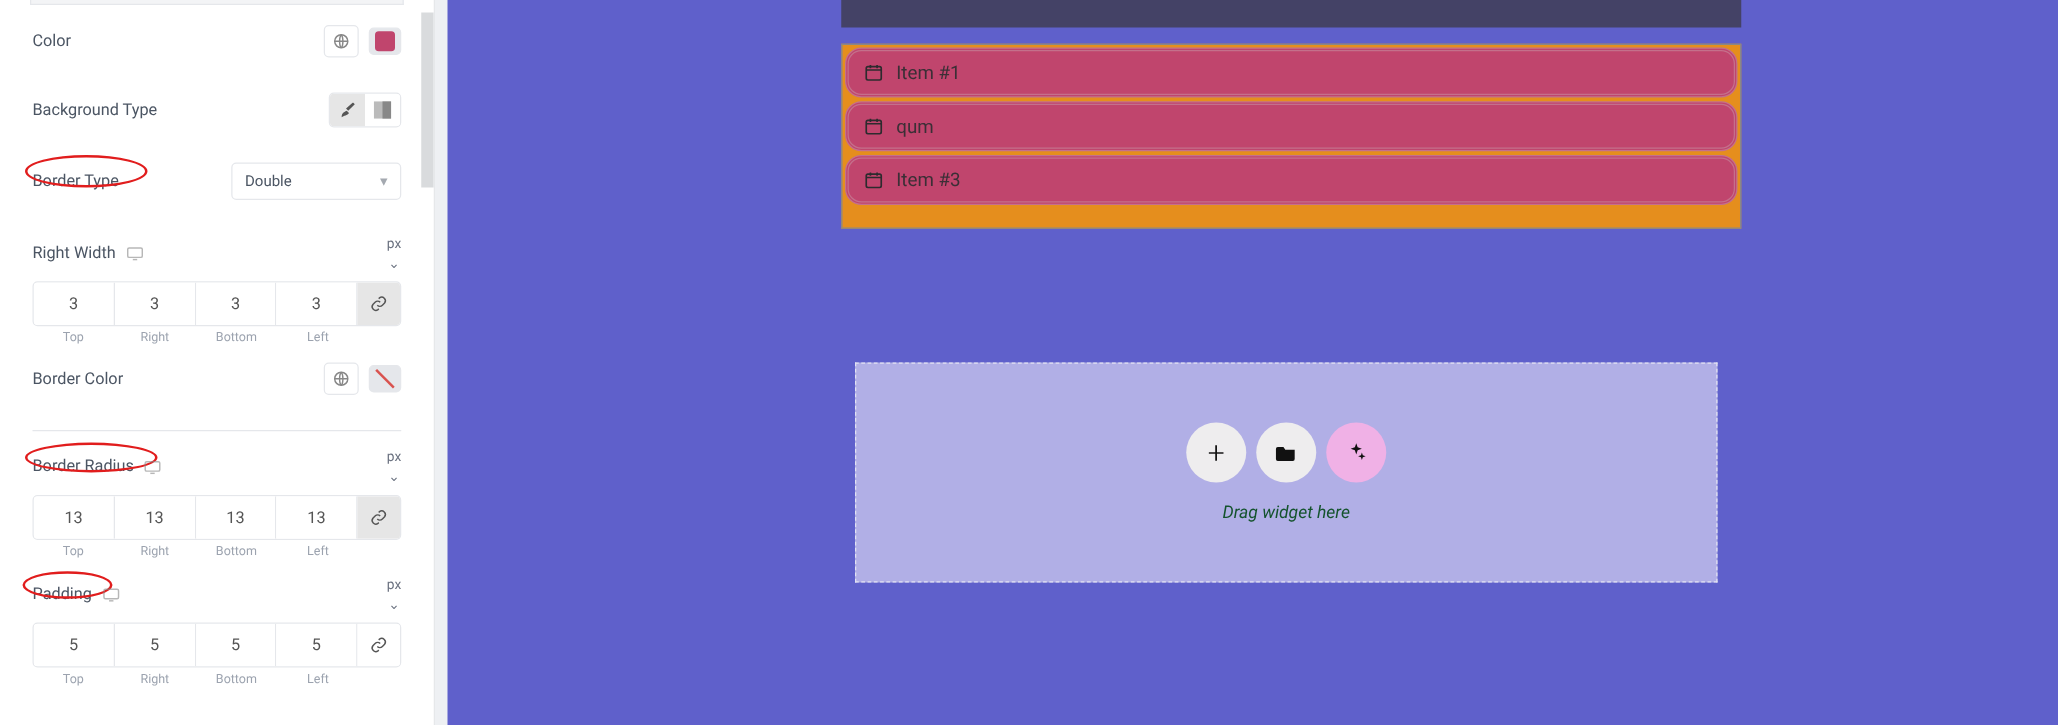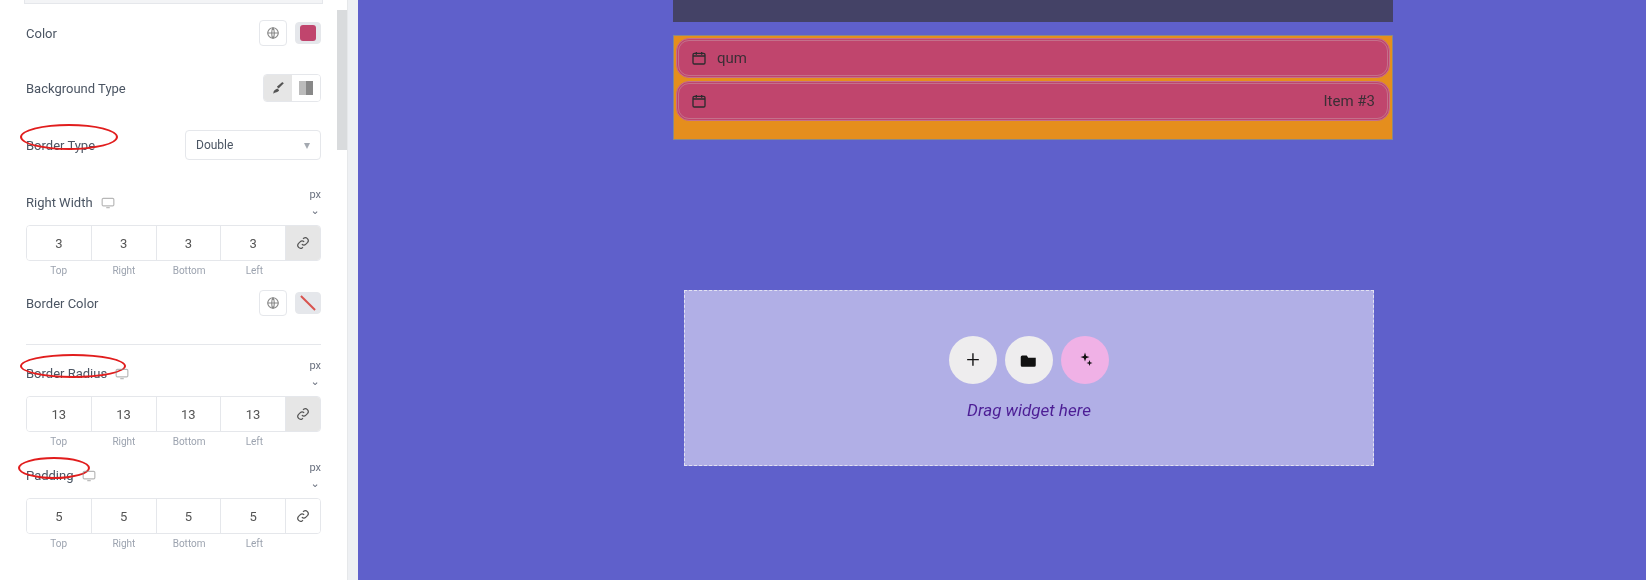--- a/index.html
+++ b/index.html
@@ -221,21 +221,21 @@
     border: 3px double #c4708b;
     border-radius: 13px;
     padding: 8px 12px;
     display: flex;
     align-items: center;
     gap: 10px;
     color: #3b2f36;
     font-size: 15px;
     margin-bottom: 3px;
   }
-  .list-item:last-child { margin-bottom: 16px; justify-content: space-between; }
+  .list-item:last-child { margin-bottom: 16px; }
   .drop-zone {
     position: absolute;
     left: 336px;
     top: 290px;
     width: 690px;
     height: 176px;
     background: #b1afe6;
     border: 1px dashed #e2e2f2;
     display: flex;
     flex-direction: column;
@@ -253,23 +253,23 @@
     border-radius: 50%;
     background: #eeedee;
     display: flex;
     align-items: center;
     justify-content: center;
     font-size: 20px;
     color: #111;
   }
   .circle-btn.pink { background: #f0b1e6; }
   .drop-text {
-    font-size: 17px;
+    font-size: 14px;
     font-style: italic;
-    color: #4c1d95;
+    color: #14532d;
   }
   svg{display:block}
 </style>
 </head>
 <body>
 
 <div class="sidebar">
   <div class="sidebar-scroll"></div>
 
   <div style="height:4px;border:1px solid #e5e7eb;border-top:none;margin:0 -2px 2px -2px;background:#f3f4f6"></div>
@@ -439,27 +439,34 @@
   <div class="canvas-thin"></div>
 
   <div class="hero-block"></div>
 
   <div class="list-block">
     <div class="list-item">
       <svg width="16" height="16" viewBox="0 0 24 24">
           <rect x="3" y="5" width="18" height="16" rx="2" fill="none" stroke="#2c2b2e" stroke-width="2"></rect>
           <path d="M3 9h18M8 3v4M16 3v4" stroke="#2c2b2e" stroke-width="2"></path>
         </svg>
-      <span>qum</span>
+      <span>Item #1</span>
     </div>
     <div class="list-item">
       <svg width="16" height="16" viewBox="0 0 24 24">
           <rect x="3" y="5" width="18" height="16" rx="2" fill="none" stroke="#2c2b2e" stroke-width="2"></rect>
           <path d="M3 9h18M8 3v4M16 3v4" stroke="#2c2b2e" stroke-width="2"></path>
         </svg>
+      <span>qum</span>
+    </div>
+    <div class="list-item">
+      <svg width="16" height="16" viewBox="0 0 24 24">
+          <rect x="3" y="5" width="18" height="16" rx="2" fill="none" stroke="#2c2b2e" stroke-width="2"></rect>
+          <path d="M3 9h18M8 3v4M16 3v4" stroke="#2c2b2e" stroke-width="2"></path>
+        </svg>
       <span>Item #3</span>
     </div>
   </div>
 
   <div class="drop-zone">
     <div class="circle-buttons">
       <div class="circle-btn">
         <span style="font-size:24px;font-weight:300;">+</span>
       </div>
       <div class="circle-btn">

